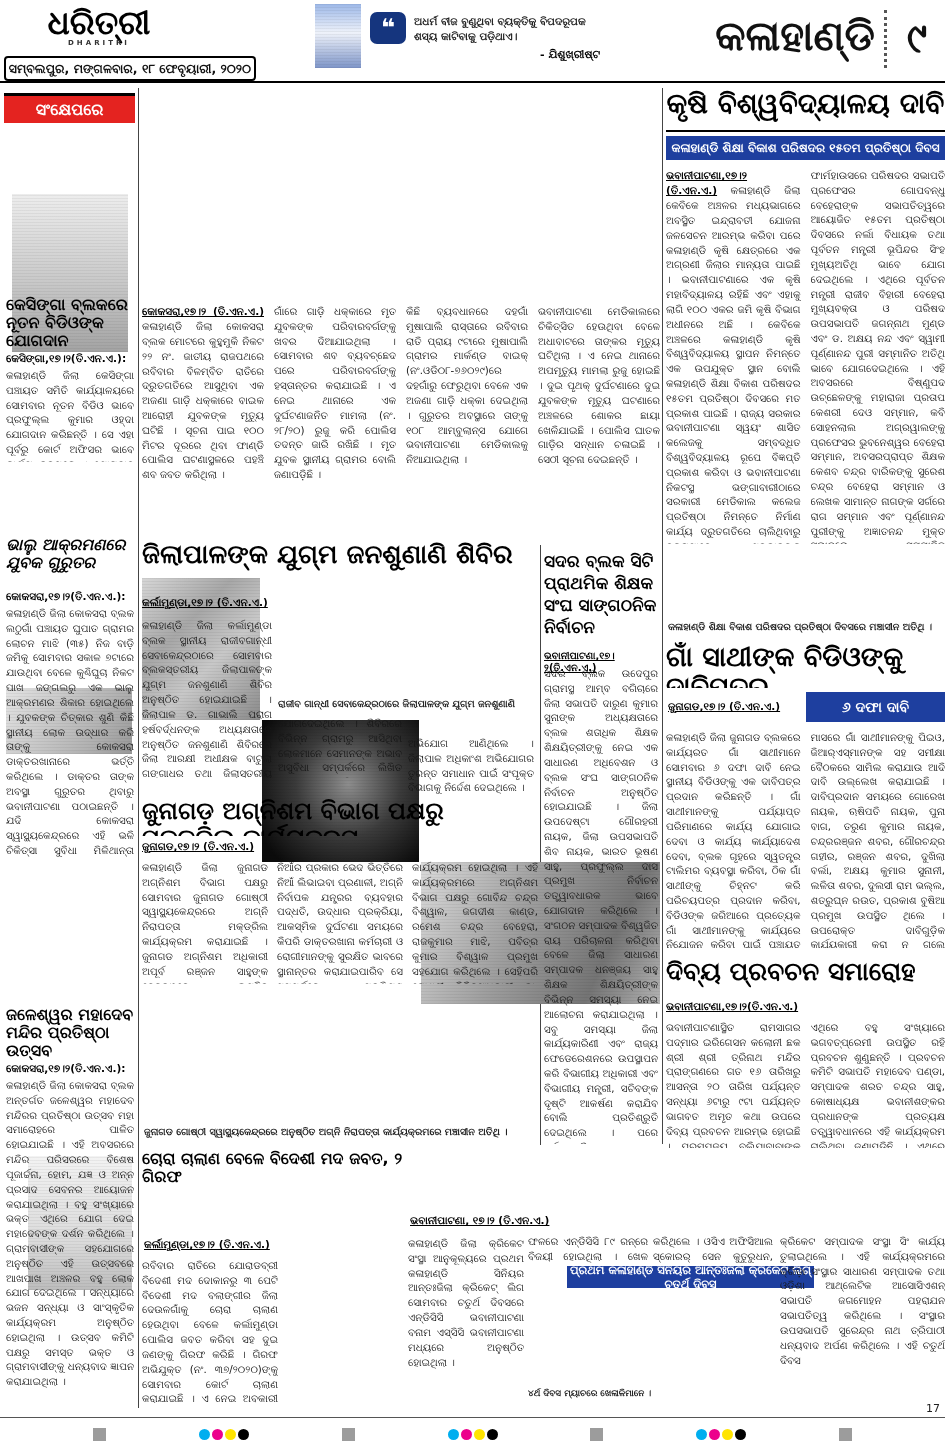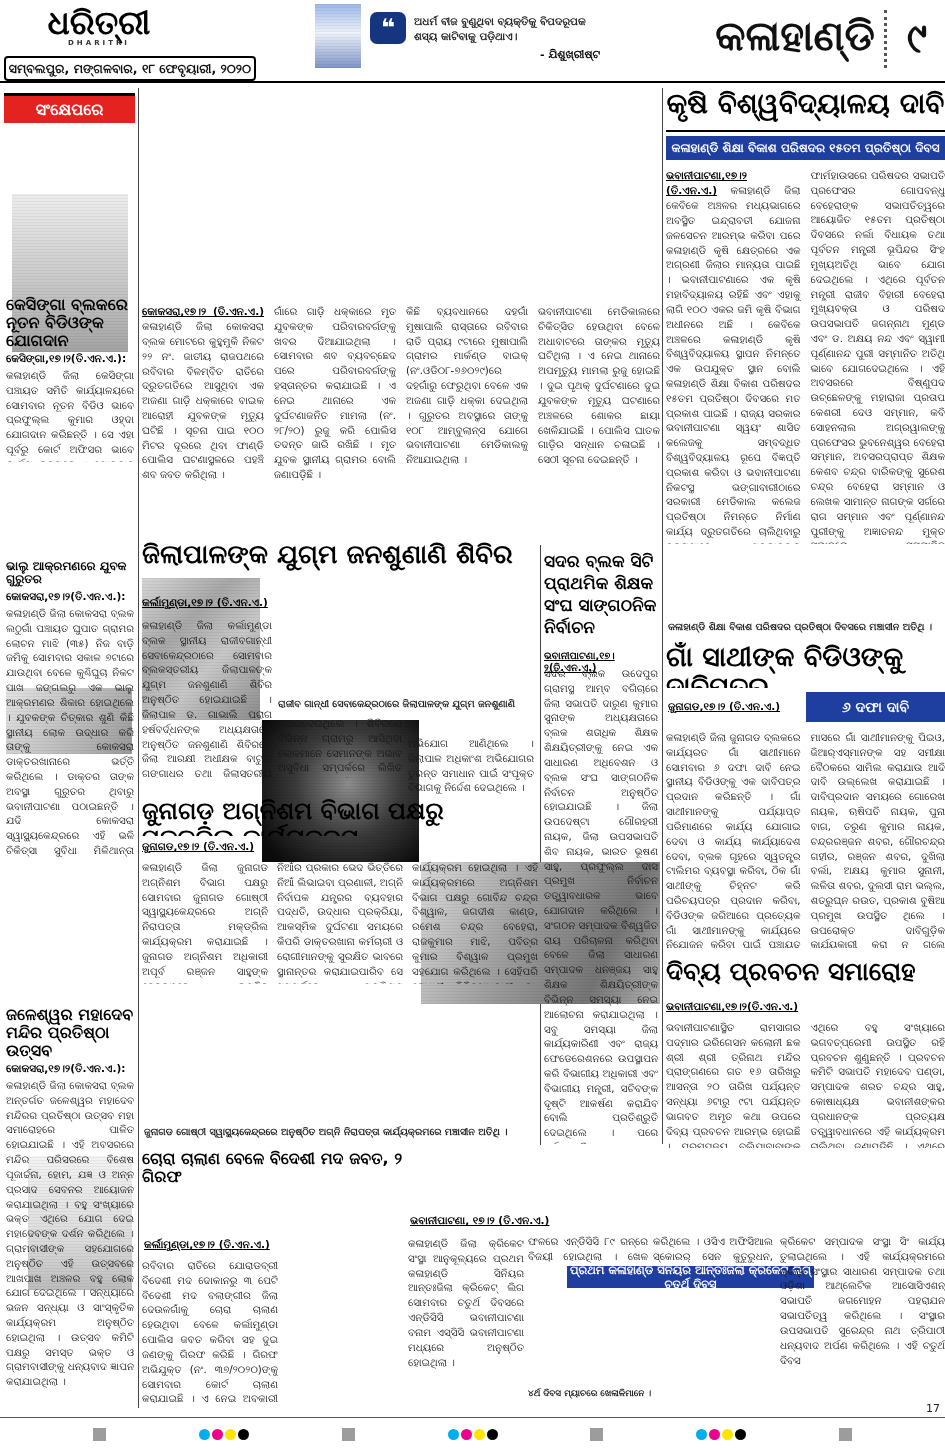--- a/index.html
+++ b/index.html
@@ -69,21 +69,21 @@
 
   <div class="abs redbadge" style="left:4px;top:93px;width:131px;height:27px;font-size:16px;">ସଂକ୍ଷେପରେ</div>
 
   <div class="abs photo ph-portrait" style="left:12px;top:130px;width:116px;height:158px;"></div>
 
   <div class="abs headline c" style="left:6px;top:296px;width:128px;height:54px;font-size:16px;">କେସିଙ୍ଗା ବ୍ଲକରେ ନୂତନ ବିଡିଓଙ୍କ ଯୋଗଦାନ</div>
   <div class="abs dateline nou c" style="left:6px;top:352px;width:128px;">କେସିଙ୍ଗା,୧୭।୨(ତି.ଏନ.ଏ.):</div>
   <div class="abs body-txt c" style="left:6px;top:368px;width:128px;height:94px;">କଳାହାଣ୍ଡି ଜିଲା କେସିଙ୍ଗା ପଞ୍ଚାୟତ ସମିତି କାର୍ଯ୍ୟାଳୟରେ ସୋମବାର ନୂତନ ବିଡିଓ ଭାବେ ପ୍ରଫୁଲ୍ଲ କୁମାର ଓହ୍ଦା ଯୋଗଦାନ କରିଛନ୍ତି । ସେ ଏହା ପୂର୍ବରୁ କୋର୍ଟ ଅଫିସର ଭାବେ କାର୍ଯ୍ୟ କରୁଥିଲେ । ଯୋଗଦାନ ପରେ ସେ ବ୍ଲକର ବିଭିନ୍ନ ବିଭାଗୀୟ ଅଧିକାରୀଙ୍କ ସହ ପରିଚିତ ହୋଇଥିଲେ । ବ୍ଲକ କର୍ମଚାରୀମାନେ ତାଙ୍କୁ ସ୍ୱାଗତ ଜଣାଇ ଶୁଭେଚ୍ଛା ଜ୍ଞାପନ କରିଥିଲେ ।</div>
 
   <div class="abs photo ph-hospital" style="left:6px;top:466px;width:126px;height:66px;"></div>
-  <div class="abs headline c" style="left:6px;top:560px;width:128px;height:52px;font-size:12px;">ଭାଲୁ ଆକ୍ରମଣରେ ଯୁବକ ଗୁରୁତର</div>
+  <div class="abs headline c" style="left:6px;top:536px;width:128px;height:52px;font-size:16px;font-style:italic;">ଭାଲୁ ଆକ୍ରମଣରେ ଯୁବକ ଗୁରୁତର</div>
   <div class="abs dateline nou c" style="left:6px;top:590px;width:128px;">କୋକସରା,୧୭।୨(ତି.ଏନ.ଏ.):</div>
   <div class="abs body-txt c" style="left:6px;top:606px;width:128px;height:256px;">କଳାହାଣ୍ଡି ଜିଲା କୋକସରା ବ୍ଲକ ଲଠୁଗାଁ ପଞ୍ଚାୟତ ଘୁପାତ ଗ୍ରାମର ଲୋଚନ ମାଝି (୩୫) ନିଜ ବାଡ଼ି ଜମିକୁ ସୋମବାର ସକାଳ ୭ଟାରେ ଯାଉଥିବା ବେଳେ କୁଣ୍ଢିଘୁଚା ନିକଟ ପାଖ ଜଙ୍ଗଲରୁ ଏକ ଭାଲୁ ଆକ୍ରମଣର ଶିକାର ହୋଇଥିଲେ । ଯୁବକଙ୍କ ଚିତ୍କାର ଶୁଣି କିଛି ସ୍ଥାନୀୟ ଲୋକ ଉଦ୍ଧାର କରି ତାଙ୍କୁ କୋକସରା ଡାକ୍ତରଖାନାରେ ଭର୍ତ୍ତି କରିଥିଲେ । ଡାକ୍ତର ତାଙ୍କ ଅବସ୍ଥା ଗୁରୁତର ଥିବାରୁ ଭବାନୀପାଟଣା ପଠାଇଛନ୍ତି । ଯଦି କୋକସରା ସ୍ୱାସ୍ଥ୍ୟକେନ୍ଦ୍ରରେ ଏହି ଭଳି ଚିକିତ୍ସା ସୁବିଧା ମିଳିଥାନ୍ତା ତେବେ ଆକ୍ରମଣରେ ଗୁରୁତରଙ୍କୁ ସହଜରେ ଚିକିତ୍ସା ସୁବିଧା ମିଳିପାରନ୍ତା । ଘଟଣା ପରେ ଗ୍ରାମରେ ଆତଙ୍କ ଖେଳିଯାଇଛି ।</div>
 
   <div class="abs photo ph-temple" style="left:28px;top:868px;width:104px;height:134px;"></div>
   <div class="abs headline c" style="left:6px;top:1006px;width:128px;height:54px;font-size:16px;">ଜଳେଶ୍ୱର ମହାଦେବ ମନ୍ଦିର ପ୍ରତିଷ୍ଠା ଉତ୍ସବ</div>
   <div class="abs dateline nou c" style="left:6px;top:1062px;width:128px;">କୋକସରା,୧୭।୨(ତି.ଏନ.ଏ.):</div>
   <div class="abs body-txt c" style="left:6px;top:1078px;width:128px;height:324px;">କଳାହାଣ୍ଡି ଜିଲା କୋକସରା ବ୍ଲକ ଅନ୍ତର୍ଗତ ଜଳେଶ୍ୱର ମହାଦେବ ମନ୍ଦିରର ପ୍ରତିଷ୍ଠା ଉତ୍ସବ ମହା ସମାରୋହରେ ପାଳିତ ହୋଇଯାଇଛି । ଏହି ଅବସରରେ ମନ୍ଦିର ପରିସରରେ ବିଶେଷ ପୂଜାର୍ଚ୍ଚନା, ହୋମ, ଯଜ୍ଞ ଓ ଅନ୍ନ ପ୍ରସାଦ ସେବନର ଆୟୋଜନ କରାଯାଇଥିଲା । ବହୁ ସଂଖ୍ୟାରେ ଭକ୍ତ ଏଥିରେ ଯୋଗ ଦେଇ ମହାଦେବଙ୍କ ଦର୍ଶନ କରିଥିଲେ । ଗ୍ରାମବାସୀଙ୍କ ସହଯୋଗରେ ଅନୁଷ୍ଠିତ ଏହି ଉତ୍ସବରେ ଆଖପାଖ ଅଞ୍ଚଳର ବହୁ ଲୋକ ଯୋଗ ଦେଇଥିଲେ । ସନ୍ଧ୍ୟାରେ ଭଜନ ସନ୍ଧ୍ୟା ଓ ସାଂସ୍କୃତିକ କାର୍ଯ୍ୟକ୍ରମ ଅନୁଷ୍ଠିତ ହୋଇଥିଲା । ଉତ୍ସବ କମିଟି ପକ୍ଷରୁ ସମସ୍ତ ଭକ୍ତ ଓ ଗ୍ରାମବାସୀଙ୍କୁ ଧନ୍ୟବାଦ ଜ୍ଞାପନ କରାଯାଇଥିଲା ।</div>
 
 
   <div class="abs photo ph-road" style="left:142px;top:156px;width:118px;height:142px;"></div>

